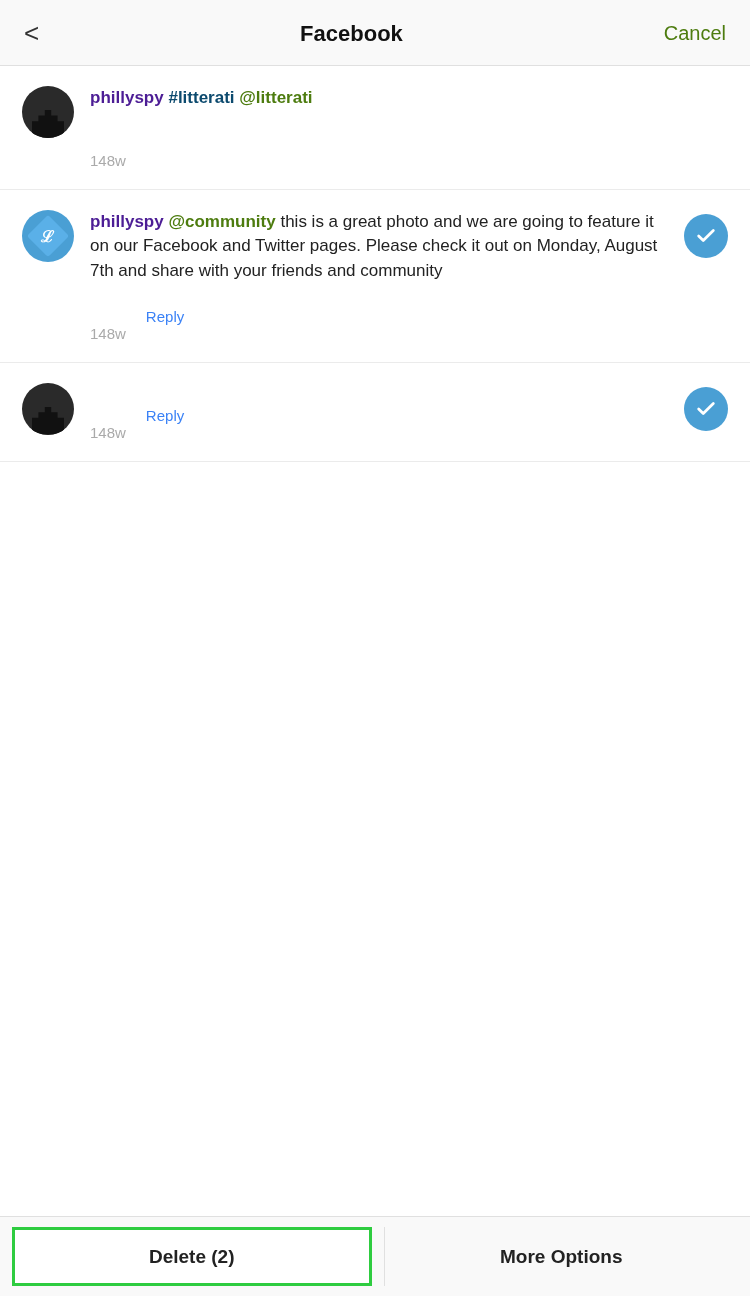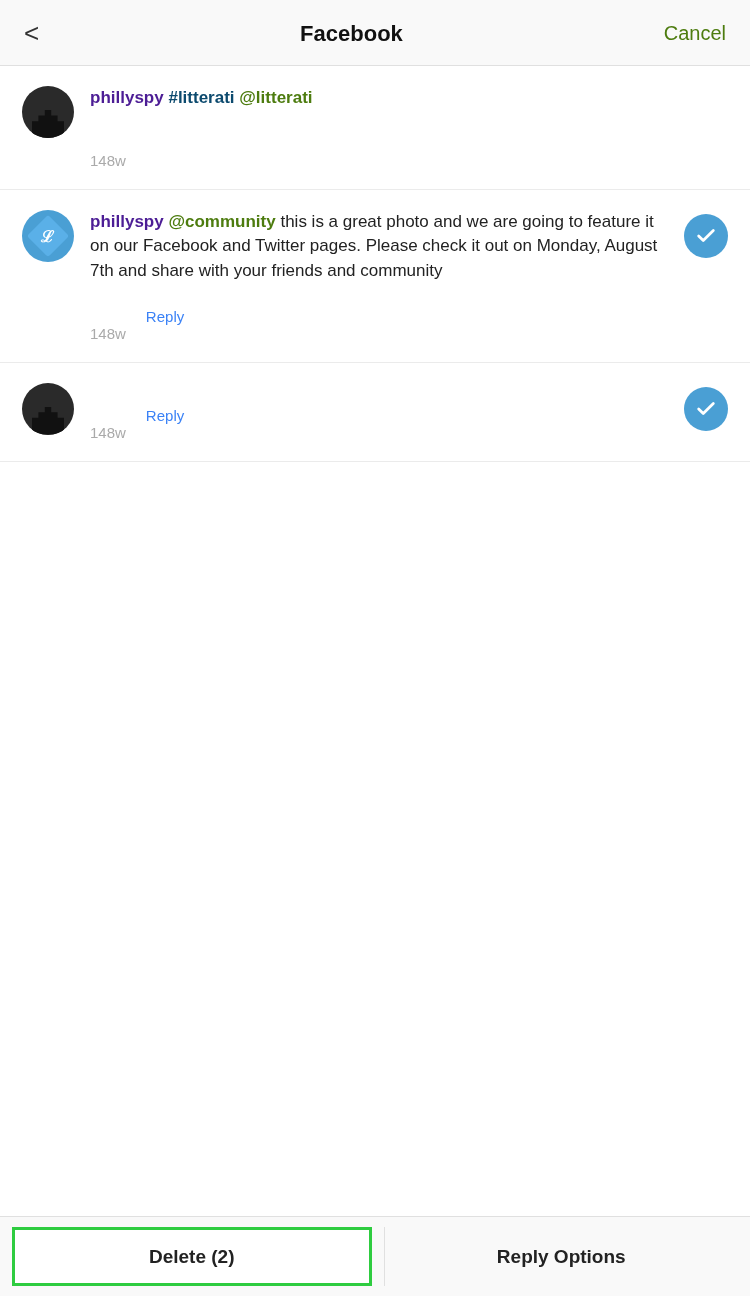--- a/index.html
+++ b/index.html
@@ -280,14 +280,14 @@
       <svg viewBox="0 0 24 24" fill="none" stroke="white" stroke-width="3" stroke-linecap="round" stroke-linejoin="round">
         <polyline points="20 6 9 17 4 12"></polyline>
       </svg>
     </div>
   </div>
 
 </div>
 
 <div class="bottom-bar">
   <button class="bottom-btn delete-btn">Delete (2)</button>
-  <button class="bottom-btn more-btn">Reply Options</button>
+  <button class="bottom-btn more-btn">More Options</button>
 </div>
 
 </body></html>

